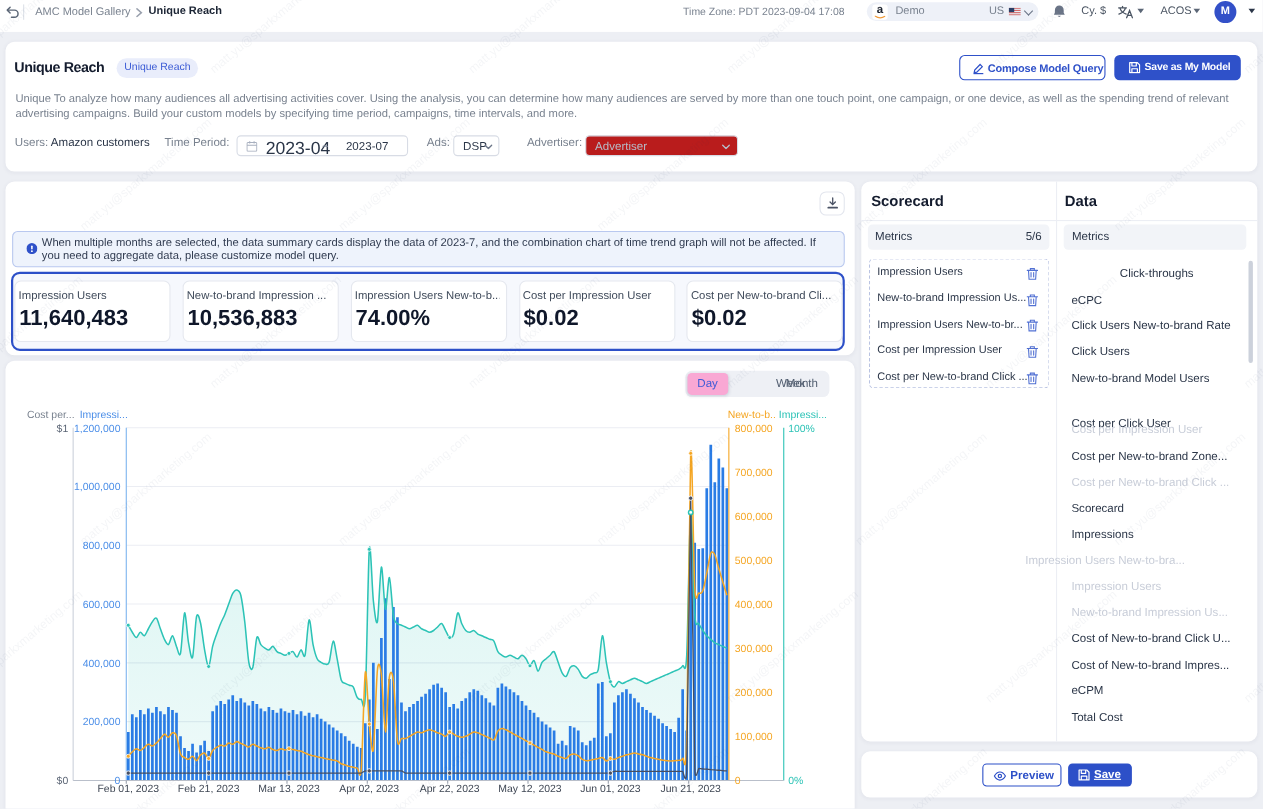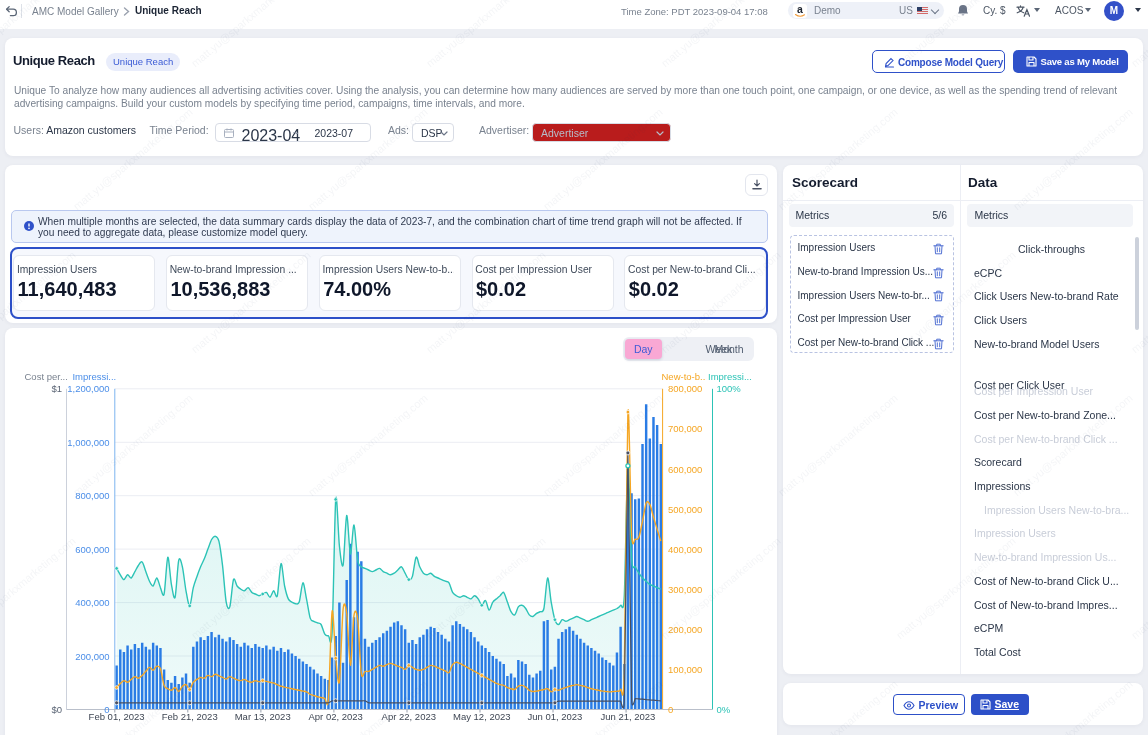--- a/index.html
+++ b/index.html
@@ -341,21 +341,21 @@
 <div class="abs" style="left:974px;top:266.7px;font-size:10.5px;color:#2b3648;white-space:nowrap;z-index:3;">eCPC</div>
 <div class="abs" style="left:974px;top:290.4px;font-size:10.5px;color:#2b3648;white-space:nowrap;z-index:3;">Click Users New-to-brand Rate</div>
 <div class="abs" style="left:974px;top:314.1px;font-size:10.5px;color:#2b3648;white-space:nowrap;z-index:3;">Click Users</div>
 <div class="abs" style="left:974px;top:337.8px;font-size:10.5px;color:#2b3648;white-space:nowrap;z-index:3;">New-to-brand Model Users</div>
 <div class="abs" style="left:974px;top:379px;font-size:10.5px;color:#2b3648;white-space:nowrap;z-index:3;">Cost per Click User</div>
 <div class="abs" style="left:974px;top:385.2px;font-size:10.5px;color:#c8cdd8;white-space:nowrap;z-index:3;">Cost per Impression User</div>
 <div class="abs" style="left:974px;top:408.9px;font-size:10.5px;color:#2b3648;white-space:nowrap;z-index:3;">Cost per New-to-brand Zone...</div>
 <div class="abs" style="left:974px;top:432.6px;font-size:10.5px;color:#c8cdd8;white-space:nowrap;z-index:3;">Cost per New-to-brand Click ...</div>
 <div class="abs" style="left:974px;top:456.3px;font-size:10.5px;color:#2b3648;white-space:nowrap;z-index:3;">Scorecard</div>
 <div class="abs" style="left:974px;top:480.0px;font-size:10.5px;color:#2b3648;white-space:nowrap;z-index:3;">Impressions</div>
-<div class="abs" style="left:984px;top:503.7px;font-size:10.5px;color:#c8cdd8;white-space:nowrap;z-index:3;">Impression Users New-to-bra...</div>
+<div class="abs" style="left:932px;top:503.7px;font-size:10.5px;color:#c8cdd8;white-space:nowrap;z-index:3;">Impression Users New-to-bra...</div>
 <div class="abs" style="left:974px;top:527.4px;font-size:10.5px;color:#c8cdd8;white-space:nowrap;z-index:3;">Impression Users</div>
 <div class="abs" style="left:974px;top:551.1px;font-size:10.5px;color:#c8cdd8;white-space:nowrap;z-index:3;">New-to-brand Impression Us...</div>
 <div class="abs" style="left:974px;top:574.8px;font-size:10.5px;color:#2b3648;white-space:nowrap;z-index:3;">Cost of New-to-brand Click U...</div>
 <div class="abs" style="left:974px;top:598.5px;font-size:10.5px;color:#2b3648;white-space:nowrap;z-index:3;">Cost of New-to-brand Impres...</div>
 <div class="abs" style="left:974px;top:622.2px;font-size:10.5px;color:#2b3648;white-space:nowrap;z-index:3;">eCPM</div>
 <div class="abs" style="left:974px;top:645.9px;font-size:10.5px;color:#2b3648;white-space:nowrap;z-index:3;">Total Cost</div>
 <div class="abs" style="left:1135px;top:237px;width:4px;height:93px;background:#ccd1db;border-radius:2px;z-index:2;"></div>
 
 <div class="card" style="left:783px;top:683px;width:360px;height:42px;"></div>
 <div class="abs" style="left:892.5px;top:694px;width:72px;height:21px;border:1px solid #2d50c8;border-radius:4px;background:#fff;z-index:2;">

